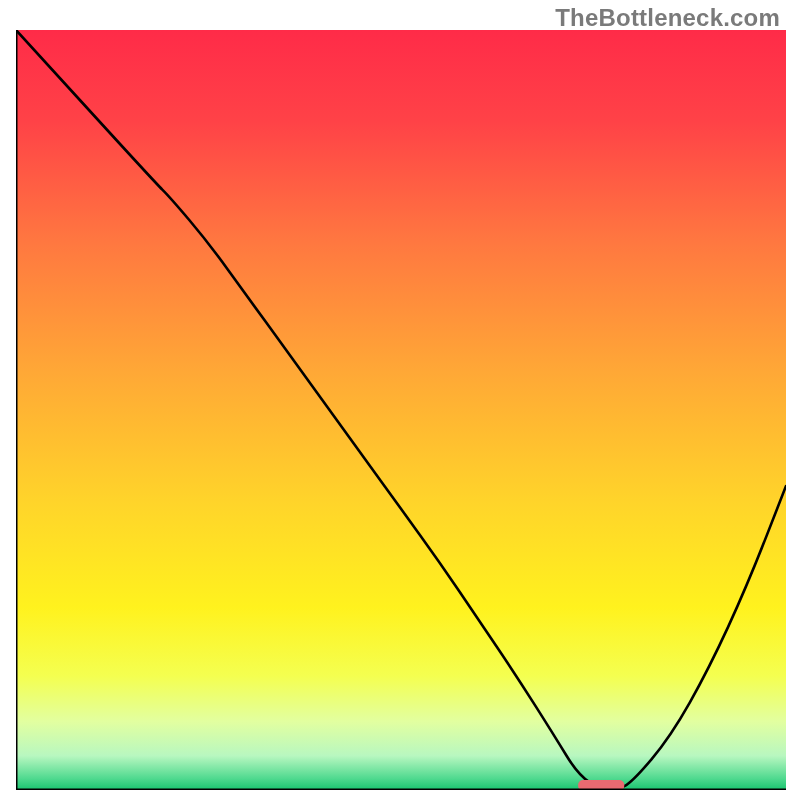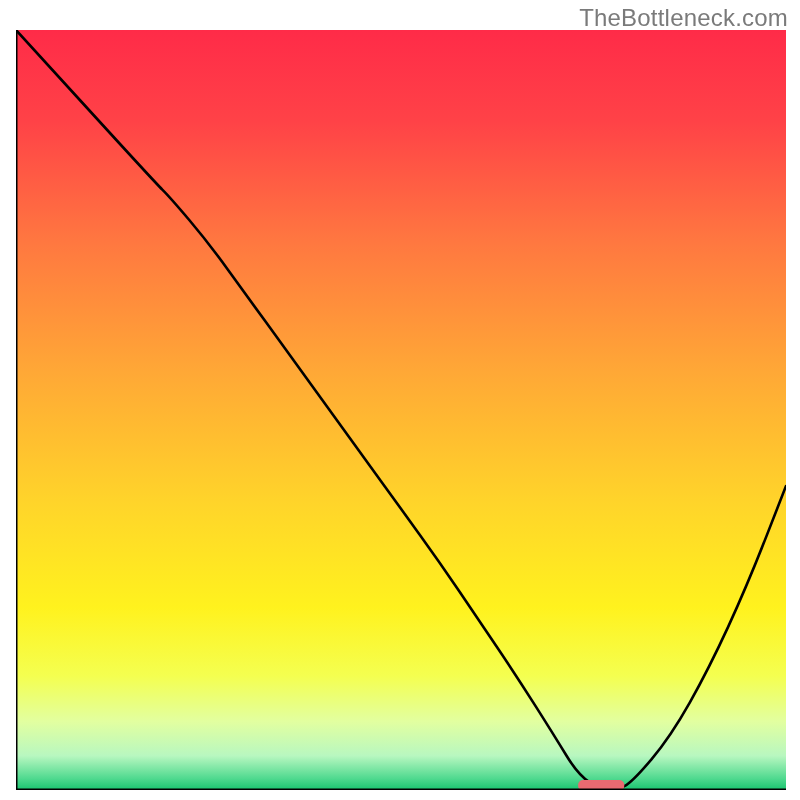--- a/index.html
+++ b/index.html
@@ -11,23 +11,23 @@
     font-family: Arial, Helvetica, sans-serif;
   }
   .container {
     position: relative;
     width: 800px;
     height: 800px;
   }
   .watermark {
     position: absolute;
     top: 4px;
-    right: 12px;
+    right: 20px;
     font-size: 24px;
-    font-weight: 400;
+    font-weight: 700;
     color: #7a7a7a;
     letter-spacing: 0.2px;
   }
   svg.plot {
     position: absolute;
     left: 16px;
     top: 30px;
     display: block;
   }
 </style>

